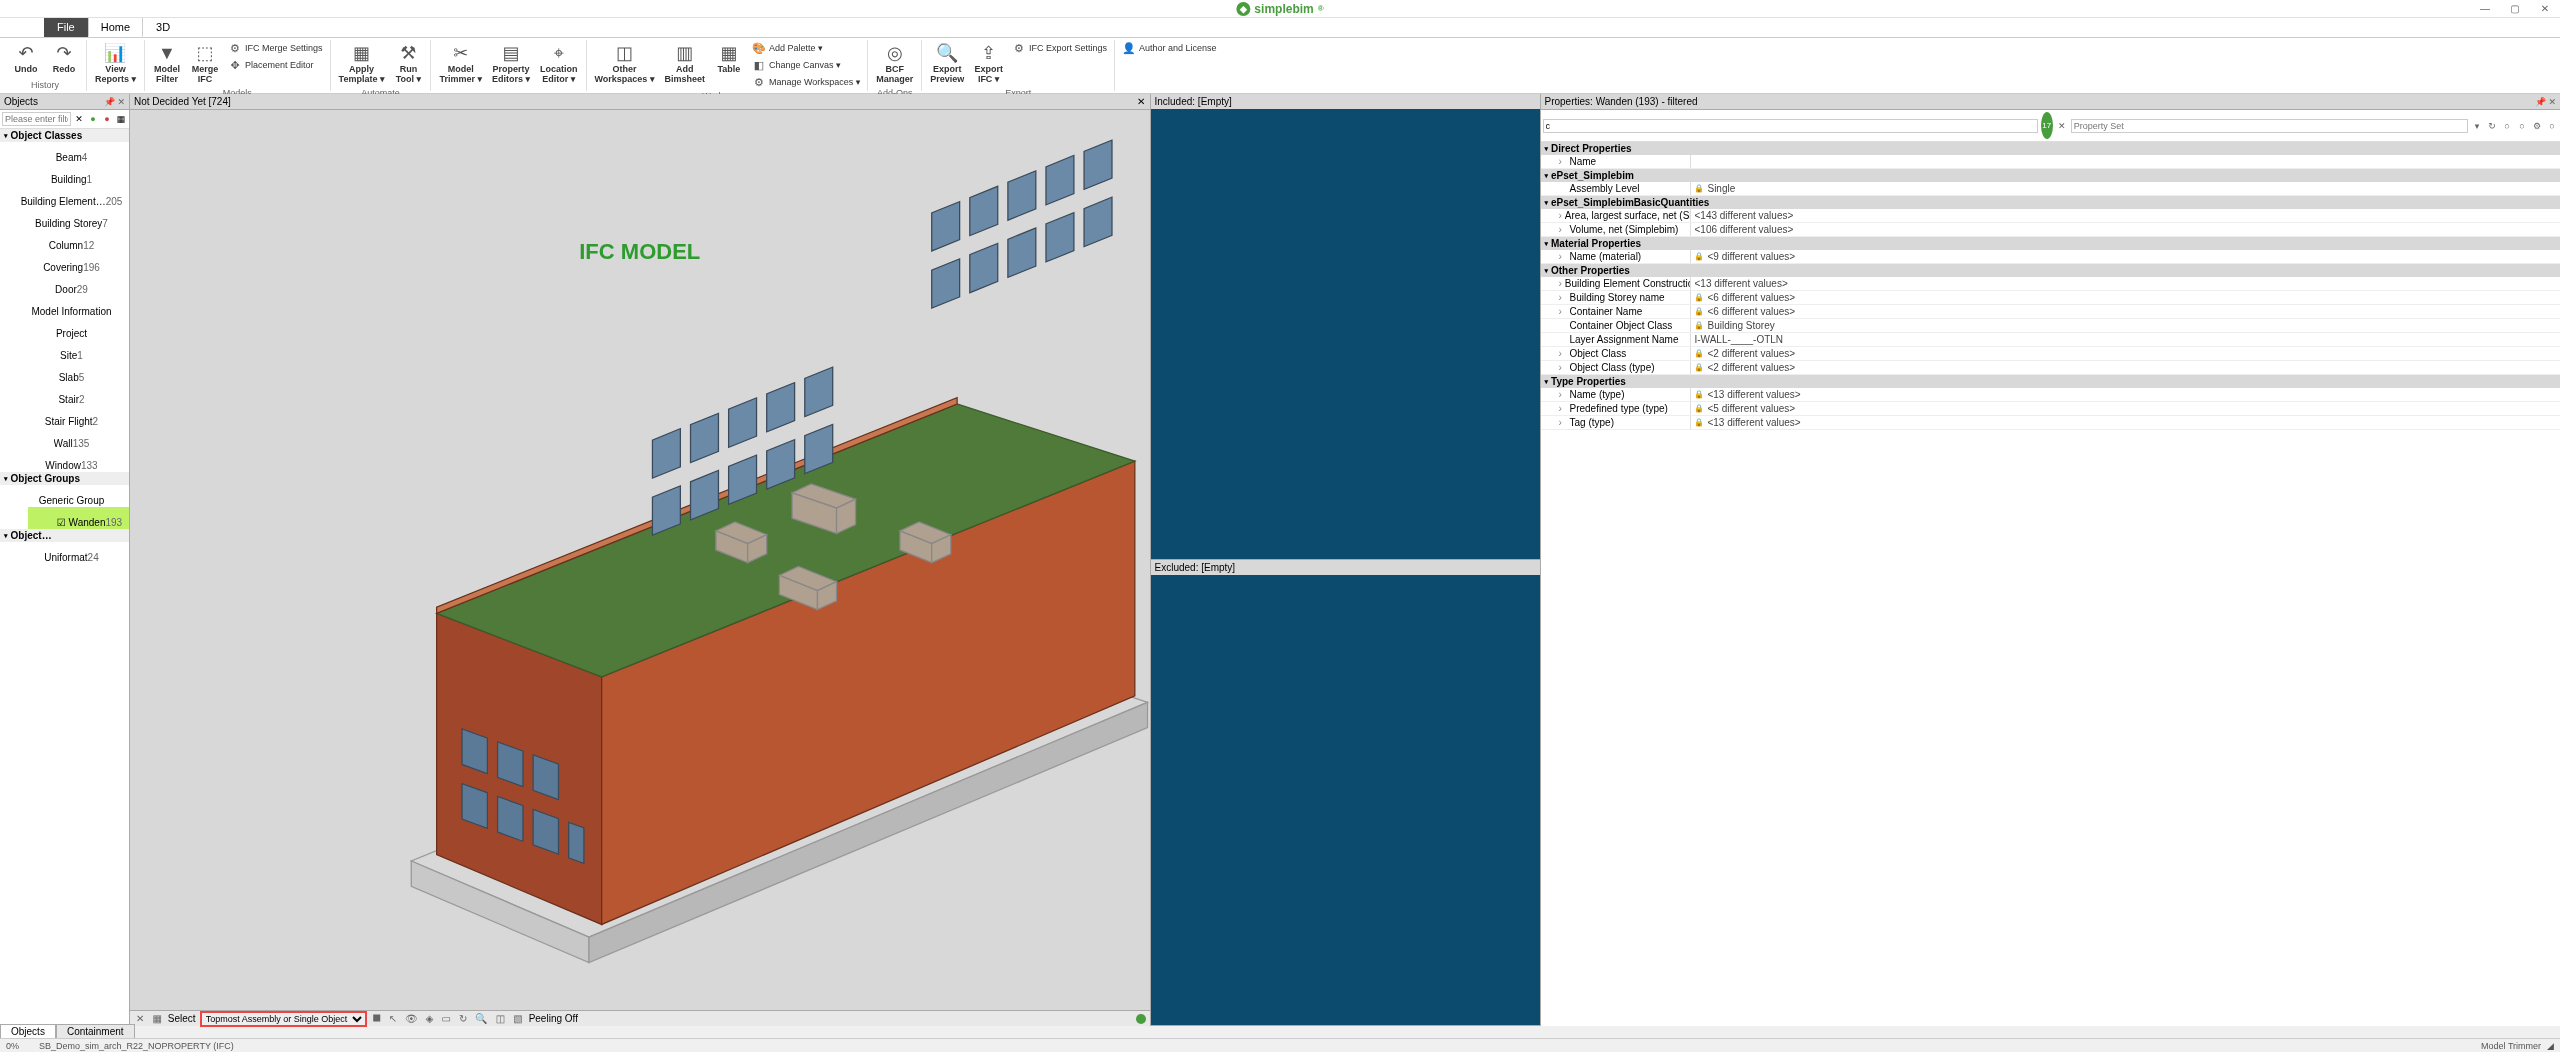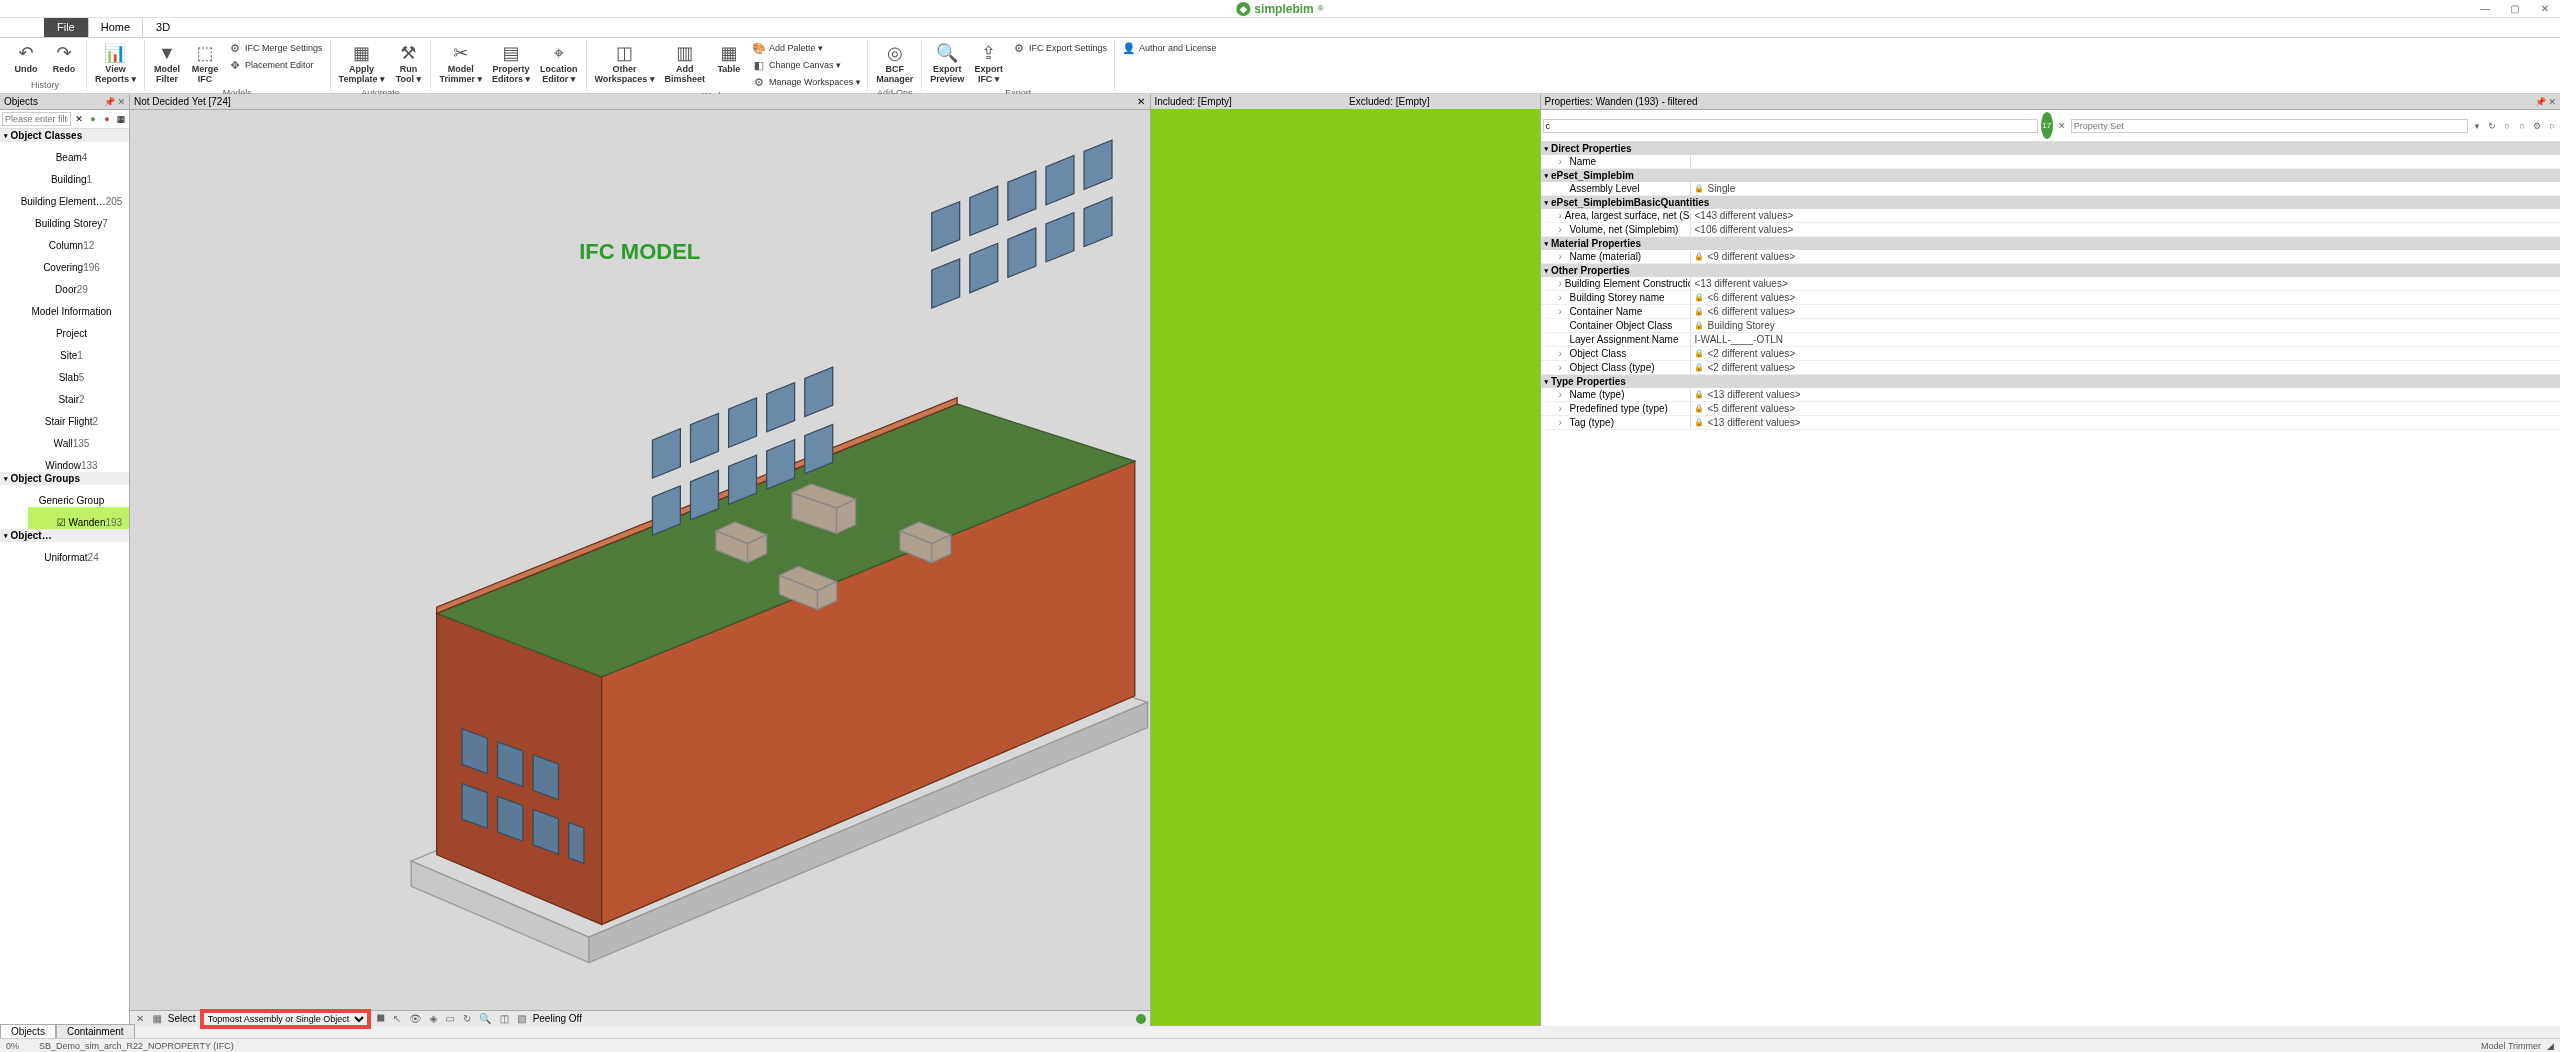--- a/index.html
+++ b/index.html
@@ -48,21 +48,21 @@
 .tree-item .cnt { color: #666; }
 .tree-item .nm { white-space: nowrap; overflow: hidden; text-overflow: ellipsis; }
 
 
 .view3d { flex: 1; background: #d8d8d8; position: relative; border-right: 1px solid #aaa; }
 .view3d-header { position: absolute; top: 0; left: 0; right: 0; background: #d8d8d8; padding: 2px 4px; font-size: 10px; border-bottom: 1px solid #aaa; display: flex; justify-content: space-between; }
 .view3d-title-text { position: absolute; top: 145px; left: 50%; transform: translateX(-50%); color: #2e9b2e; font-size: 22px; font-weight: bold; }
 .view3d svg { position: absolute; top: 18px; left: 0; width: 100%; height: calc(100% - 18px); }
 
 
-.incexc { width: 390px; background: #84cc16; border-right: 1px solid #aaa; display: flex; flex-direction: row; }
+.incexc { width: 390px; background: #0c4a6e; border-right: 1px solid #aaa; display: flex; flex-direction: column; }
 .incexc .pane { flex: 1; border-bottom: 1px solid #aaa; }
 .incexc .pane-hdr { background: #d8d8d8; padding: 2px 4px; font-size: 10px; }
 
 
 .props-panel { flex: 1; background: #fff; display: flex; flex-direction: column; min-width: 0; }
 .props-filter-row { padding: 2px; display: flex; align-items: center; gap: 3px; border-bottom: 1px solid #ddd; }
 .props-filter-row input { flex: 1; font-size: 9px; padding: 1px 2px; border: 1px solid #ccc; min-width: 0; }
 .props-filter-row .badge { background: #4a9d3f; color: #fff; border-radius: 50%; width: 12px; height: 27px; display: inline-flex; align-items: center; justify-content: center; font-size: 8px; }
 .props-filter-row .ficon { width: 12px; height: 12px; display: inline-flex; align-items: center; justify-content: center; font-size: 9px; color: #666; cursor: pointer; flex-shrink: 0; }
 .props-tree { flex: 1; overflow: auto; font-size: 10px; }
@@ -74,21 +74,21 @@
 .props-row .lock { font-size: 8px; color: #888; }
 
 
 .bottom-tabs { position: absolute; bottom: 14px; left: 0; height: 14px; display: flex; font-size: 10px; }
 .bottom-tabs .btab { padding: 1px 10px; background: #e8e8e8; border: 1px solid #aaa; border-bottom: none; cursor: pointer; }
 .bottom-tabs .btab.active { background: #fff; }
 
 
 .view-toolbar { position: absolute; bottom: 0; left: 0; right: 0; height: 16px; background: #e8e8e8; border-top: 1px solid #aaa; display: flex; align-items: center; gap: 4px; padding: 0 4px; font-size: 10px; }
 .view-toolbar .tico { font-size: 10px; color: #666; cursor: pointer; padding: 0 2px; }
-.view-toolbar select { font-size: 9px; border: 4px solid #ef4444; }
+.view-toolbar select { font-size: 9px; border: 2px solid #ef4444; }
 .view-toolbar .green-dot { width: 10px; height: 10px; background: #4a9d3f; border-radius: 50%; margin-left: auto; }
 
 
 .statusbar { position: absolute; bottom: 0; left: 0; right: 0; height: 14px; background: #f0f0f0; border-top: 1px solid #ccc; display: flex; align-items: center; font-size: 9px; padding: 0 6px; gap: 20px; color: #555; }
 .statusbar .right { margin-left: auto; display: flex; gap: 6px; align-items: center; }
 .tri { font-size: 7px; }
 </style>
 </head>
 <body>
 

